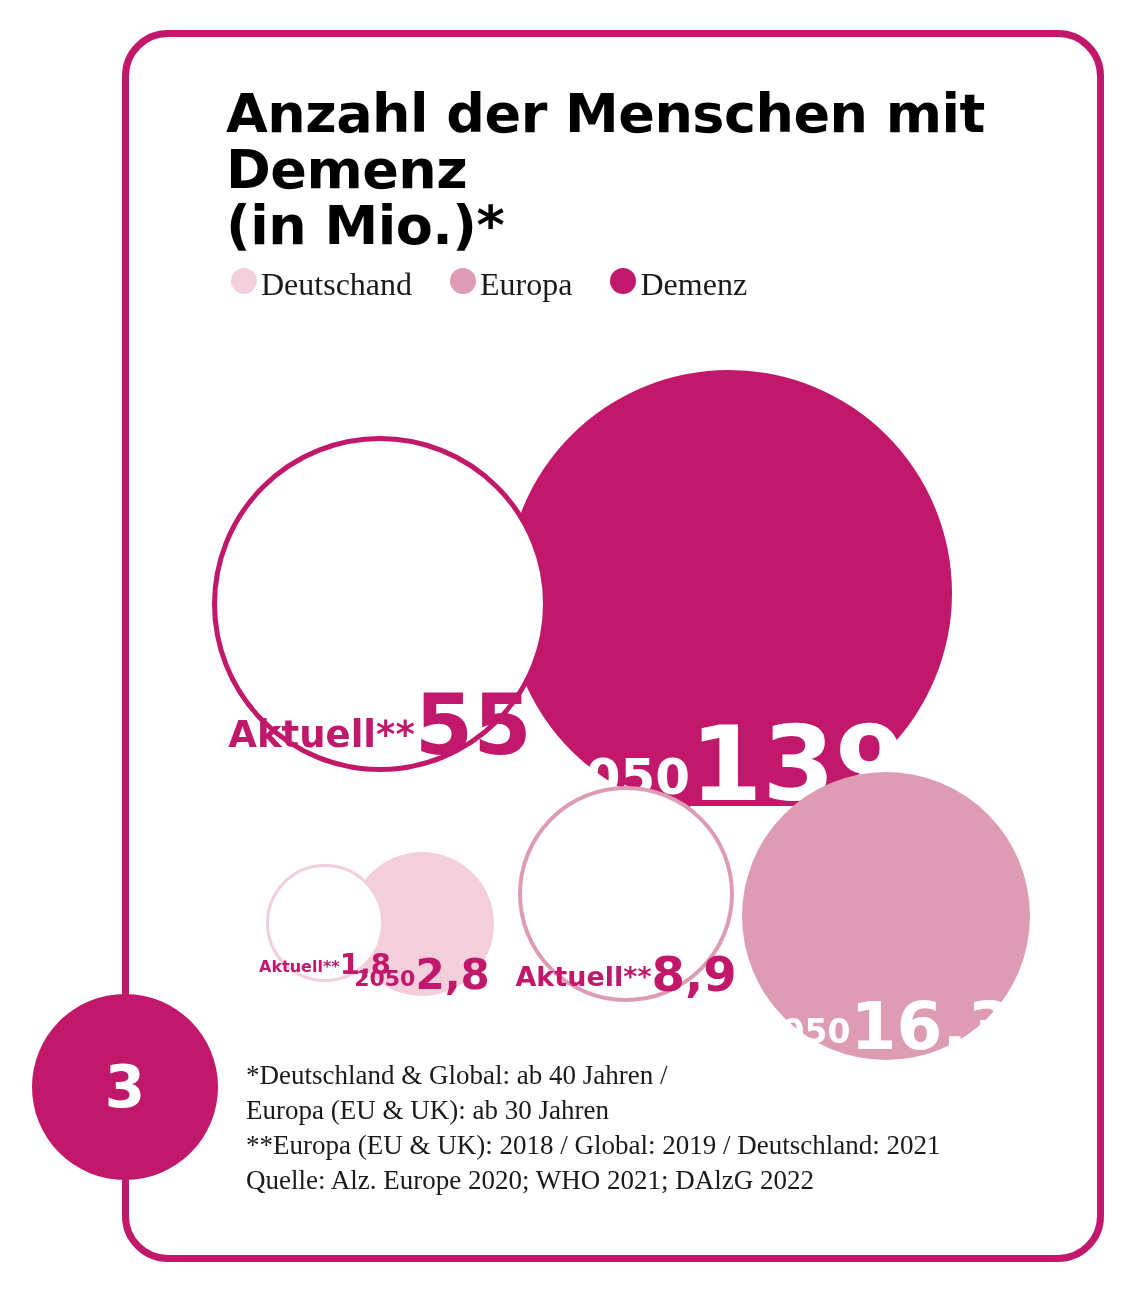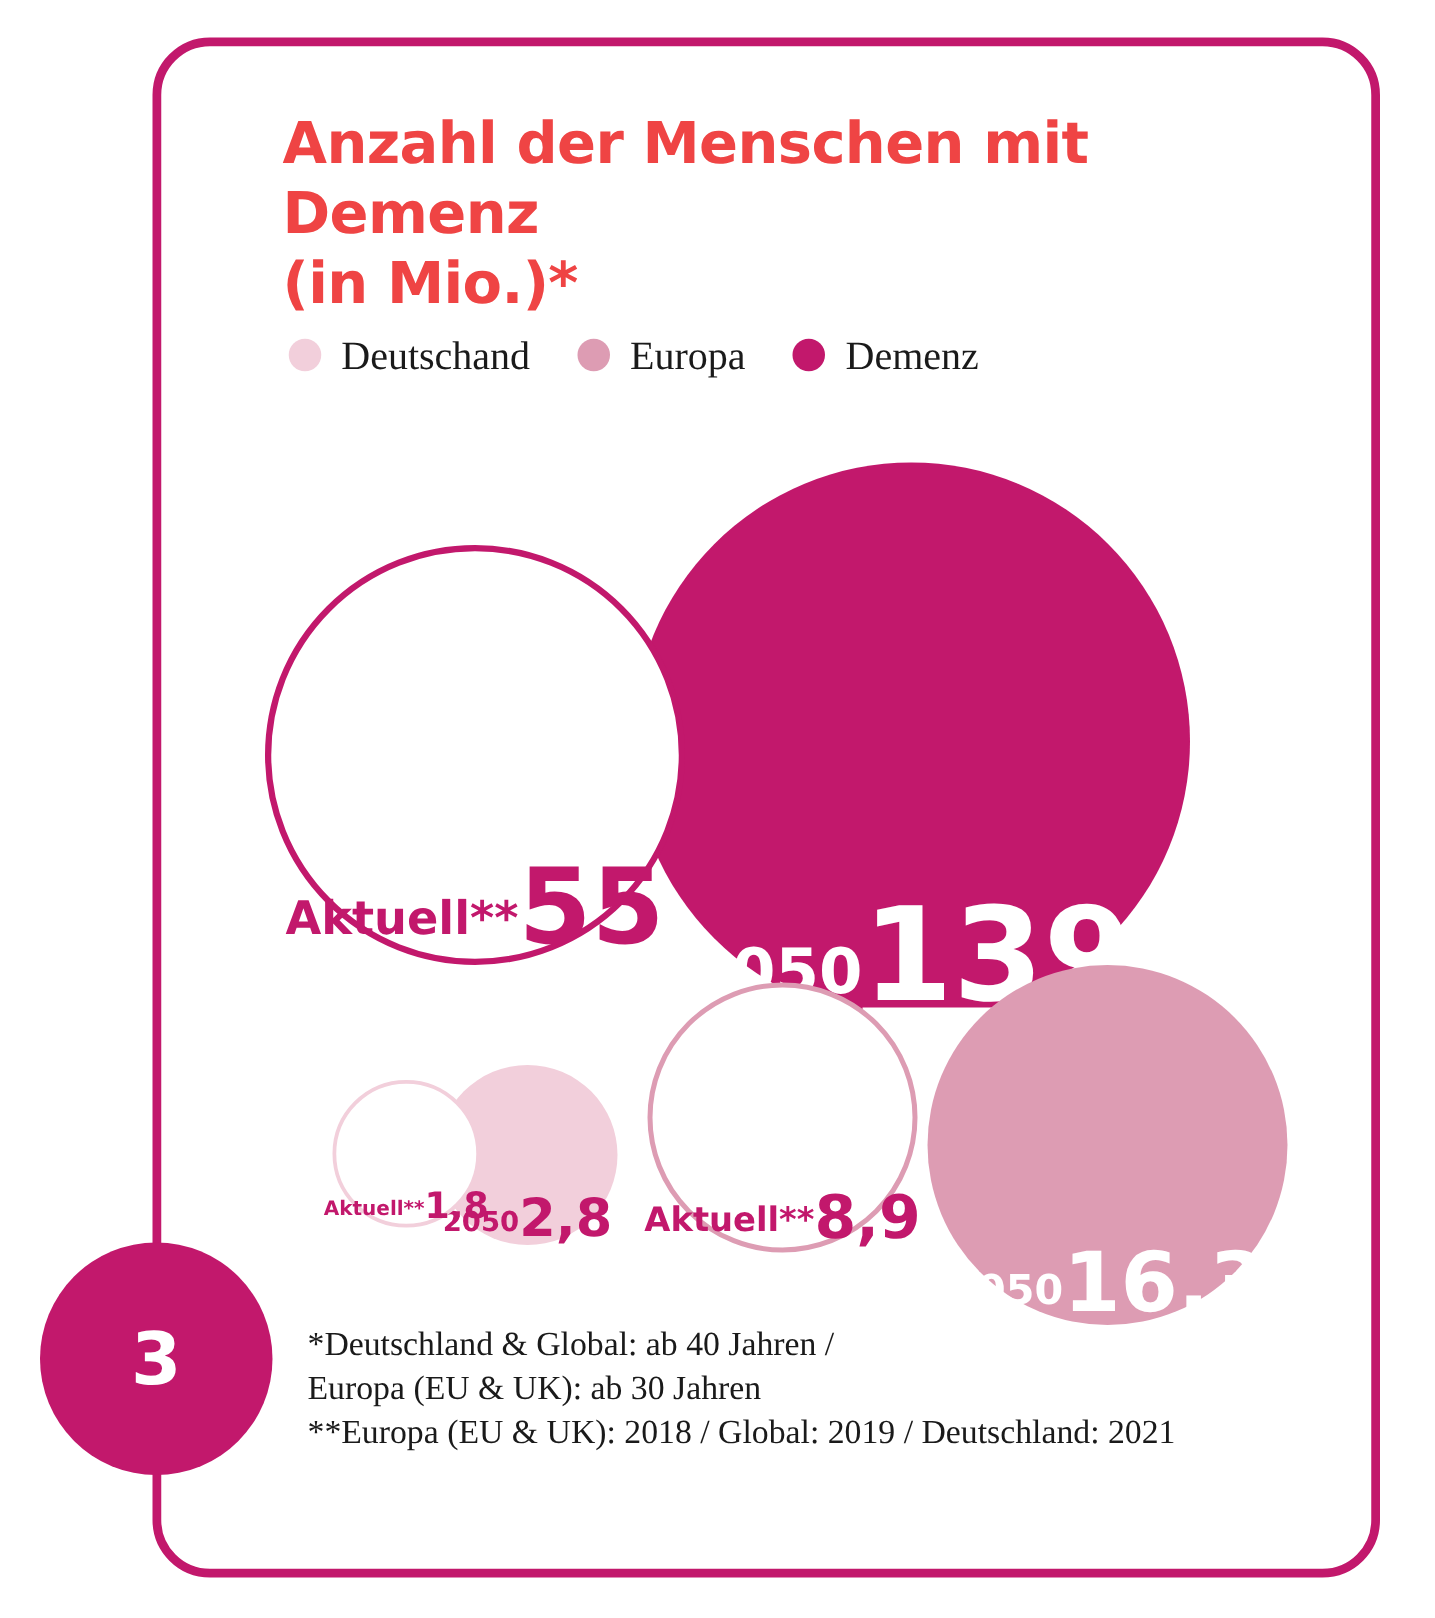--- a/index.html
+++ b/index.html
@@ -29,40 +29,39 @@
   }
 
   
   #chart-title {
     position: absolute;
     left: 226px;
     top: 86px;
     width: 840px;
     font-family: "DejaVu Sans", sans-serif;
     font-weight: bold;
-    font-size: 46px;
+    font-size: 54px;
     line-height: 56px;
-    color: #ef4444;
+    color: #000000;
     letter-spacing: -0.5px;
     white-space: pre-line;
   }
 
   
   #legend {
     position: absolute;
     left: 231px;
     top: 268px;
     display: flex;
     align-items: center;
     gap: 38px;
   }
   .legend-item {
     display: flex;
-    align-items: center;
-    gap: 16px;
+    gap: 4px;
   }
   .legend-dot {
     width: 26px;
     height: 26px;
     border-radius: 50%;
     display: block;
   }
   .legend-label {
     font-family: "Liberation Serif", serif;
     font-size: 32px;
@@ -332,13 +331,14 @@
 </div>
 
 <div id="page-badge">
   <span class="badge-num">3</span>
 </div>
 
 <div id="footnotes">
   <div>*Deutschland &amp; Global: ab 40 Jahren /
 Europa (EU &amp; UK): ab 30 Jahren</div>
   <div>**Europa (EU &amp; UK): 2018 / Global: 2019 / Deutschland: 2021</div>
+  <div>Quelle: Alz. Europe 2020; WHO 2021; DAlzG 2022</div>
 </div>
 
 </body></html>

